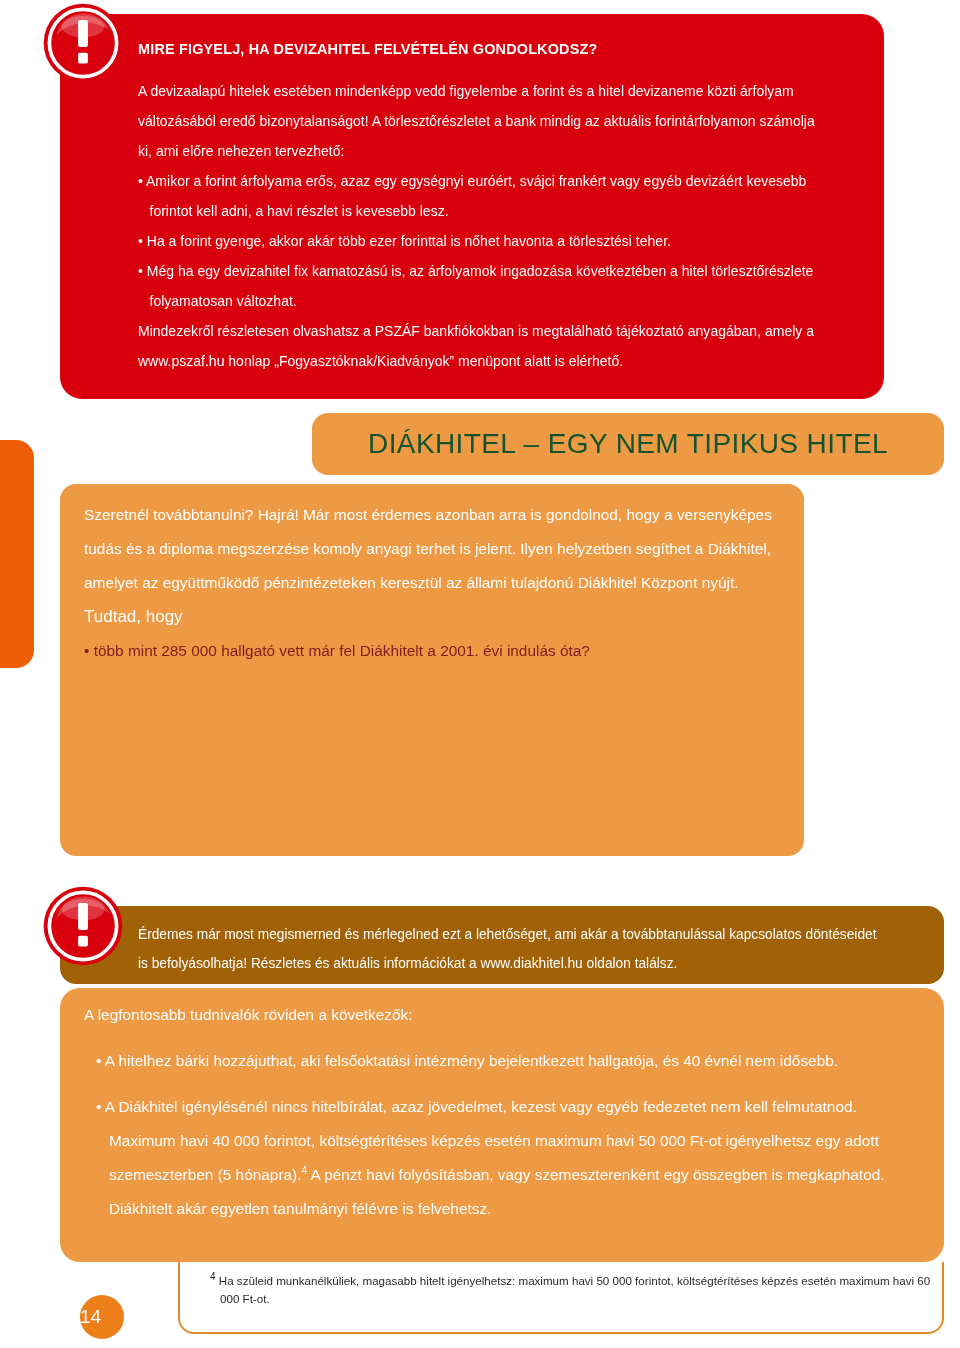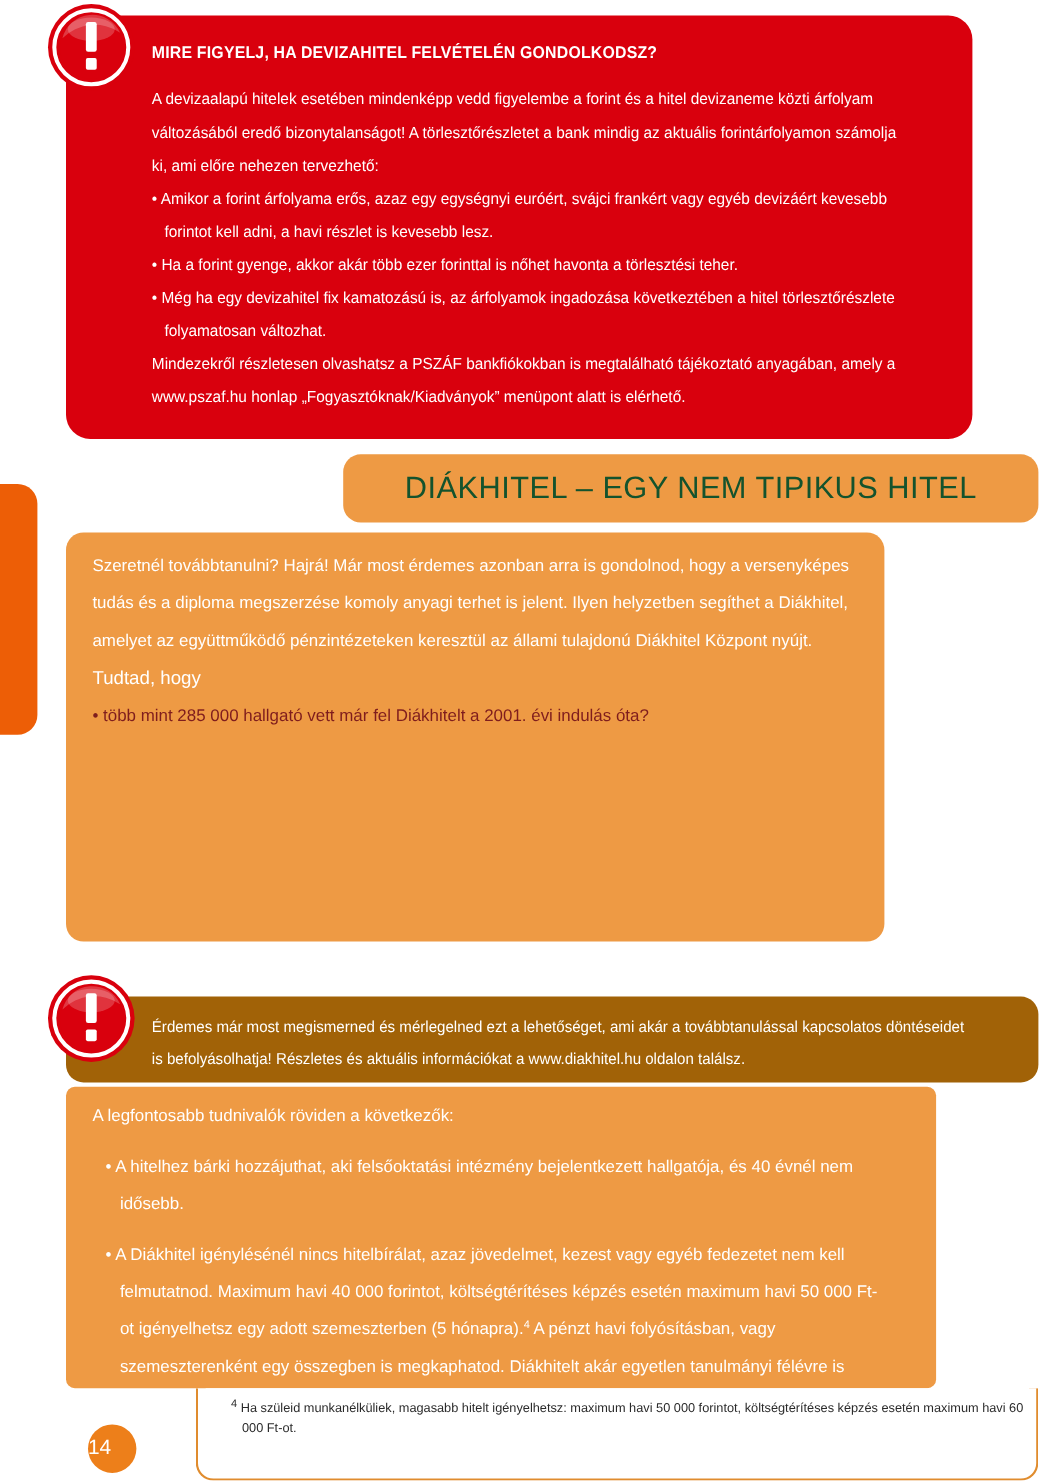--- a/index.html
+++ b/index.html
@@ -146,24 +146,24 @@
     font-weight: normal;
     font-size: 17px;
     line-height: 34px;
     margin: 0;
   }
 
   
   .band-bottom {
     left: 60px;
     top: 988px;
-    width: 791px;
+    width: 884px;
     height: 274px;
     background: #EE9A44;
-    border-radius: 8px;
+    border-radius: 20px;
     padding: 10px 30px 10px 24px;
   }
   .band-bottom .op {
     color: #FFFFFF;
     font-size: 15.4px;
     line-height: 34px;
     margin: 0;
   }
   .band-bottom .ob {
     color: #FFFFFF;
@@ -177,21 +177,21 @@
     font-size: 10px;
     vertical-align: super;
     line-height: 0;
   }
 
   
   .footnote-box {
     left: 178px;
     top: 1262px;
     width: 766px;
-    height: 84px;
+    height: 72px;
     border: 2px solid #E08C2E;
     border-top: none;
     border-radius: 0 0 16px 16px;
     padding: 10px 9px 0 30px;
     background: #ffffff;
   }
   .footnote-box .fn {
     color: #2a2a2a;
     font-size: 11.6px;
     line-height: 18px;

